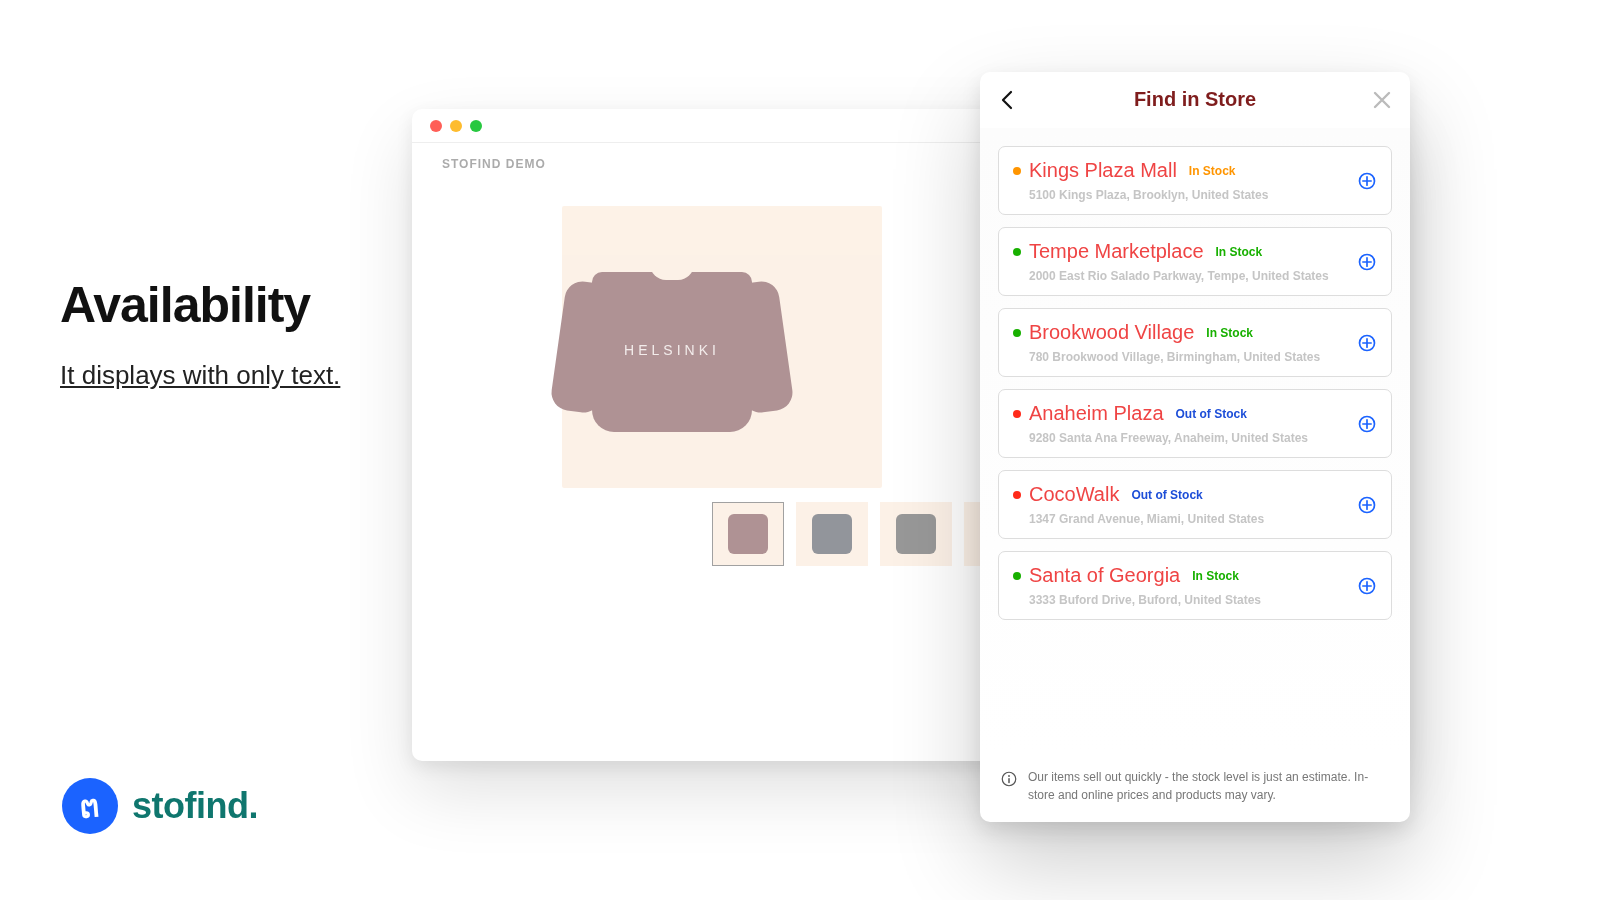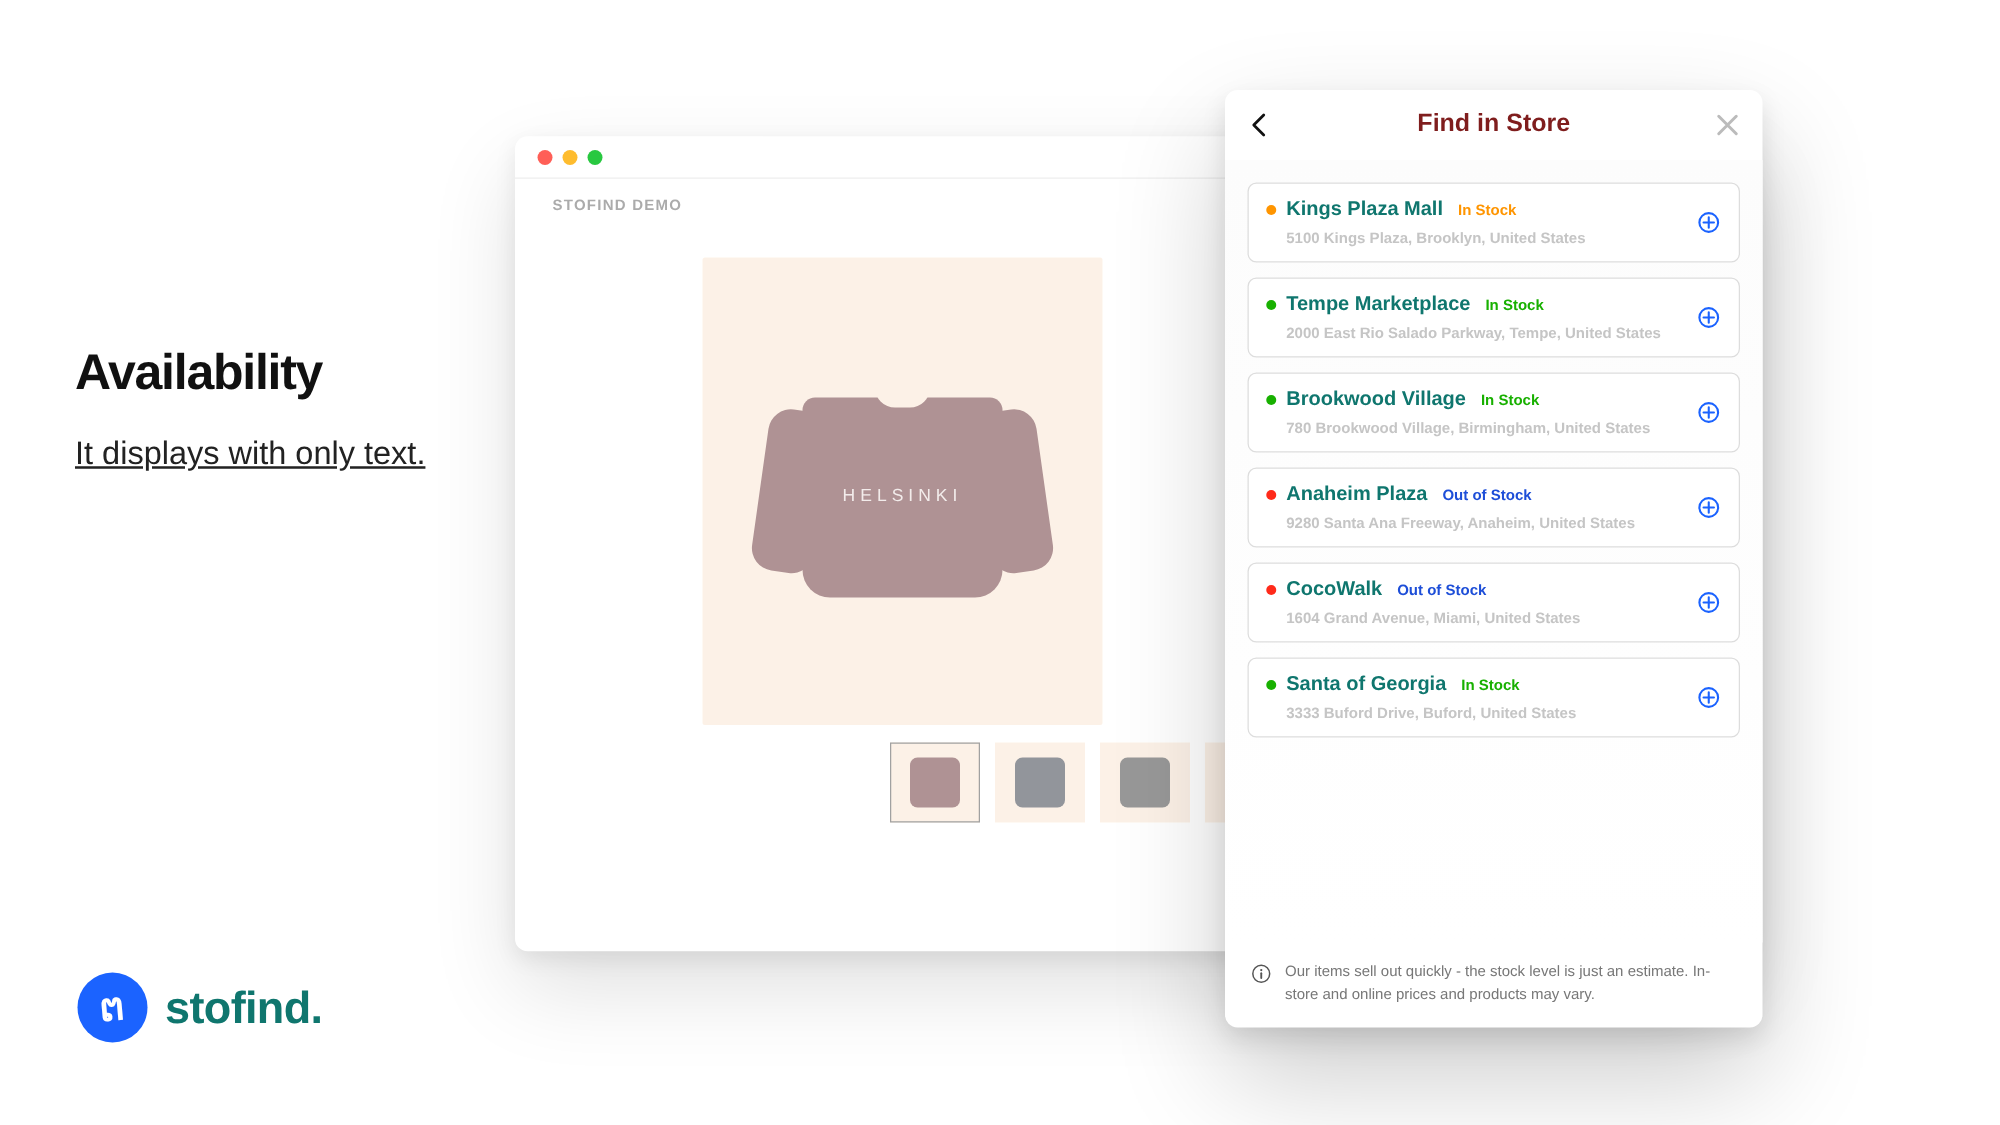--- a/index.html
+++ b/index.html
@@ -2,39 +2,39 @@
 <html><head>
 <meta charset="utf-8">
 <style>
   * { box-sizing: border-box; margin:0; padding:0; }
   html,body { width:1600px; height:900px; font-family: -apple-system, BlinkMacSystemFont, "Segoe UI", Helvetica, Arial, sans-serif; background:#fff; overflow:hidden; }
   .stage { position:relative; width:1600px; height:900px; }
 
   
   .hero { position:absolute; left:60px; top:270px; }
   .hero h1 .blue { color:#1b63ff; font-weight:800; font-size:62px; letter-spacing:-1px; }
-  .hero h1 .black { color:#111; font-weight:800; font-size:40px; letter-spacing:-1px; display:block; margin-top:6px;}
+  .hero h1 .black { color:#111; font-weight:800; font-size:50px; letter-spacing:-1px; display:block; margin-top:6px;}
   .hero p { margin-top:26px; font-size:26px; color:#222;text-decoration:underline; }
 
   
   .brand { position:absolute; left:62px; bottom:66px; display:flex; align-items:center; gap:14px;}
   .brand .circle { width:56px; height:56px; border-radius:50%; background:#1b63ff; display:flex; align-items:center; justify-content:center; }
   .brand .circle span { color:#fff; font-size:30px; font-weight:700; font-family: Georgia, serif; transform:rotate(-5deg);}
   .brand .name { font-size:36px; font-weight:800; color:#0f766e; letter-spacing:-0.5px;}
 
   
   .window { position:absolute; left:412px; top:109px; width:986px; height:652px; background:#fff; border-radius:10px; box-shadow:0 30px 70px rgba(0,0,0,0.12), 0 6px 18px rgba(0,0,0,0.08); overflow:hidden;}
   .chrome { height:34px; display:flex; align-items:center; padding-left:18px; gap:8px; border-bottom:1px solid #eee;}
   .dot{width:12px;height:12px;border-radius:50%;}
   .red{background:#ff5f57;} .yel{background:#febc2e;} .grn{background:#28c840;}
   .window .content { filter: blur(0px); opacity:0.55; padding:0; position:relative; height:calc(100% - 34px);}
   .topbar { display:flex; justify-content:space-between; align-items:flex-start; padding:14px 30px; font-size:12px; color:#666; letter-spacing:1px;}
   .topbar .nav { display:flex; gap:22px; font-size:13px; letter-spacing:0; color:#555;}
   .prodarea { display:flex; gap:24px; padding:20px 30px 0 150px;}
-  .mainimg { width:320px; height:374px; background:#fbe7d4; display:flex; align-items:center; justify-content:center; border-radius:2px;}
+  .mainimg { width:320px; height:282px; background:#fbe7d4; display:flex; align-items:center; border-radius:2px;}
   .shirt { width:220px; height:210px; position:relative;}
   .shirt .body{position:absolute; left:30px; top:30px; width:160px; height:160px; background:#6e3a3e; border-radius:10px 10px 22px 22px;}
   .shirt .sl{position:absolute; top:40px; width:50px; height:130px; background:#6e3a3e; border-radius:18px;}
   .shirt .sl.left{left:-4px; transform:rotate(8deg);} .shirt .sl.right{right:-4px; transform:rotate(-8deg);}
   .shirt .neck{position:absolute; left:88px; top:22px; width:44px; height:16px; background:#fbe7d4; border-radius:0 0 20px 20px;}
   .shirt .txt{position:absolute; left:0; right:0; top:100px; text-align:center; color:#eadedc; font-size:14px; letter-spacing:4px; font-weight:500;}
   .thumbs { display:flex; gap:12px; margin:14px 0 0 150px;}
   .thumb { width:72px; height:64px; background:#fbe7d4; display:flex; align-items:center; justify-content:center; border:1px solid transparent;}
   .thumb.sel{border:1px solid #555;}
   .mini{width:40px;height:40px;border-radius:6px;}
@@ -50,21 +50,21 @@
   .panel { position:absolute; right:190px; top:72px; width:430px; height:750px; background:#fff; border-radius:10px; box-shadow:0 40px 90px rgba(0,0,0,0.20), 0 8px 20px rgba(0,0,0,0.10); display:flex; flex-direction:column;}
   .panel-head { height:56px; display:flex; align-items:center; justify-content:center; position:relative; border-bottom:1px solid rgba(0,0,0,0); }
   .panel-head .back{position:absolute; left:16px; top:16px; width:24px; height:24px; cursor:pointer;}
   .panel-head .close{position:absolute; right:16px; top:16px; width:24px; height:24px; cursor:pointer; color:#bbb;}
   .panel-head h3{font-size:20px; font-weight:700; color:#7f1d1d;}
   .panel-body { padding:6px 18px 0 18px; overflow:auto; position:relative; flex:1; background:linear-gradient(#fcfcfc,#fff);}
   .store { border:1px solid #ddd; border-radius:7px; padding:12px 14px 12px 14px; margin:12px 0; position:relative; background:#fff;}
   .store .row{display:flex; align-items:center; gap:8px;}
   .sdot{width:8px;height:8px;border-radius:50%; flex:none;}
   .sdot.orange{background:#ff9500;} .sdot.green{background:#18b000;} .sdot.redd{background:#ff2a1a;}
-  .sname{font-size:16px; font-weight:700; color:#0f766e;}
+  .sname{font-size:20px; font-weight:400; color:#ef4444;}
   .sstatus{font-size:12px; font-weight:700; margin-left:4px;}
   .sstatus.orange{color:#ff9500;} .sstatus.green{color:#18b000;} .sstatus.redd{color:#1d4ed8;}
   .saddr{font-size:12px; font-weight:700; color:#c5c5c5; margin-top:6px; margin-left:16px; filter:blur(0.3px);}
   .plus{position:absolute; right:14px; top:50%; transform:translateY(-50%); width:20px;height:20px; cursor:pointer;}
   .panel-foot { padding:14px 20px 18px 20px; display:flex; gap:10px; align-items:flex-start; color:#777; font-size:12px; line-height:1.45; border-top:1px solid rgba(0,0,0,0);}
   .info-icon{flex:none; width:18px;height:18px; margin-top:1px;}
 
   svg{display:block;}
 </style>
 </head>
@@ -223,21 +223,21 @@
               <path d="M12 7v10M7 12h10" stroke="#1b63ff" stroke-width="2" stroke-linecap="round"></path>
             </svg>
           </div>
         </div>
         <div class="store">
           <div class="row">
             <span class="sdot redd"></span>
             <span class="sname">CocoWalk</span>
             <span class="sstatus redd">Out of Stock</span>
           </div>
-          <div class="saddr">1604 Grand Avenue, Miami, United States</div>
+          <div class="saddr">1347 Grand Avenue, Miami, United States</div>
           <div class="plus">
             <svg viewBox="0 0 24 24" width="20" height="20">
               <circle cx="12" cy="12" r="9" fill="none" stroke="#1b63ff" stroke-width="2"></circle>
               <path d="M12 7v10M7 12h10" stroke="#1b63ff" stroke-width="2" stroke-linecap="round"></path>
             </svg>
           </div>
         </div>
         <div class="store">
           <div class="row">
             <span class="sdot green"></span>

